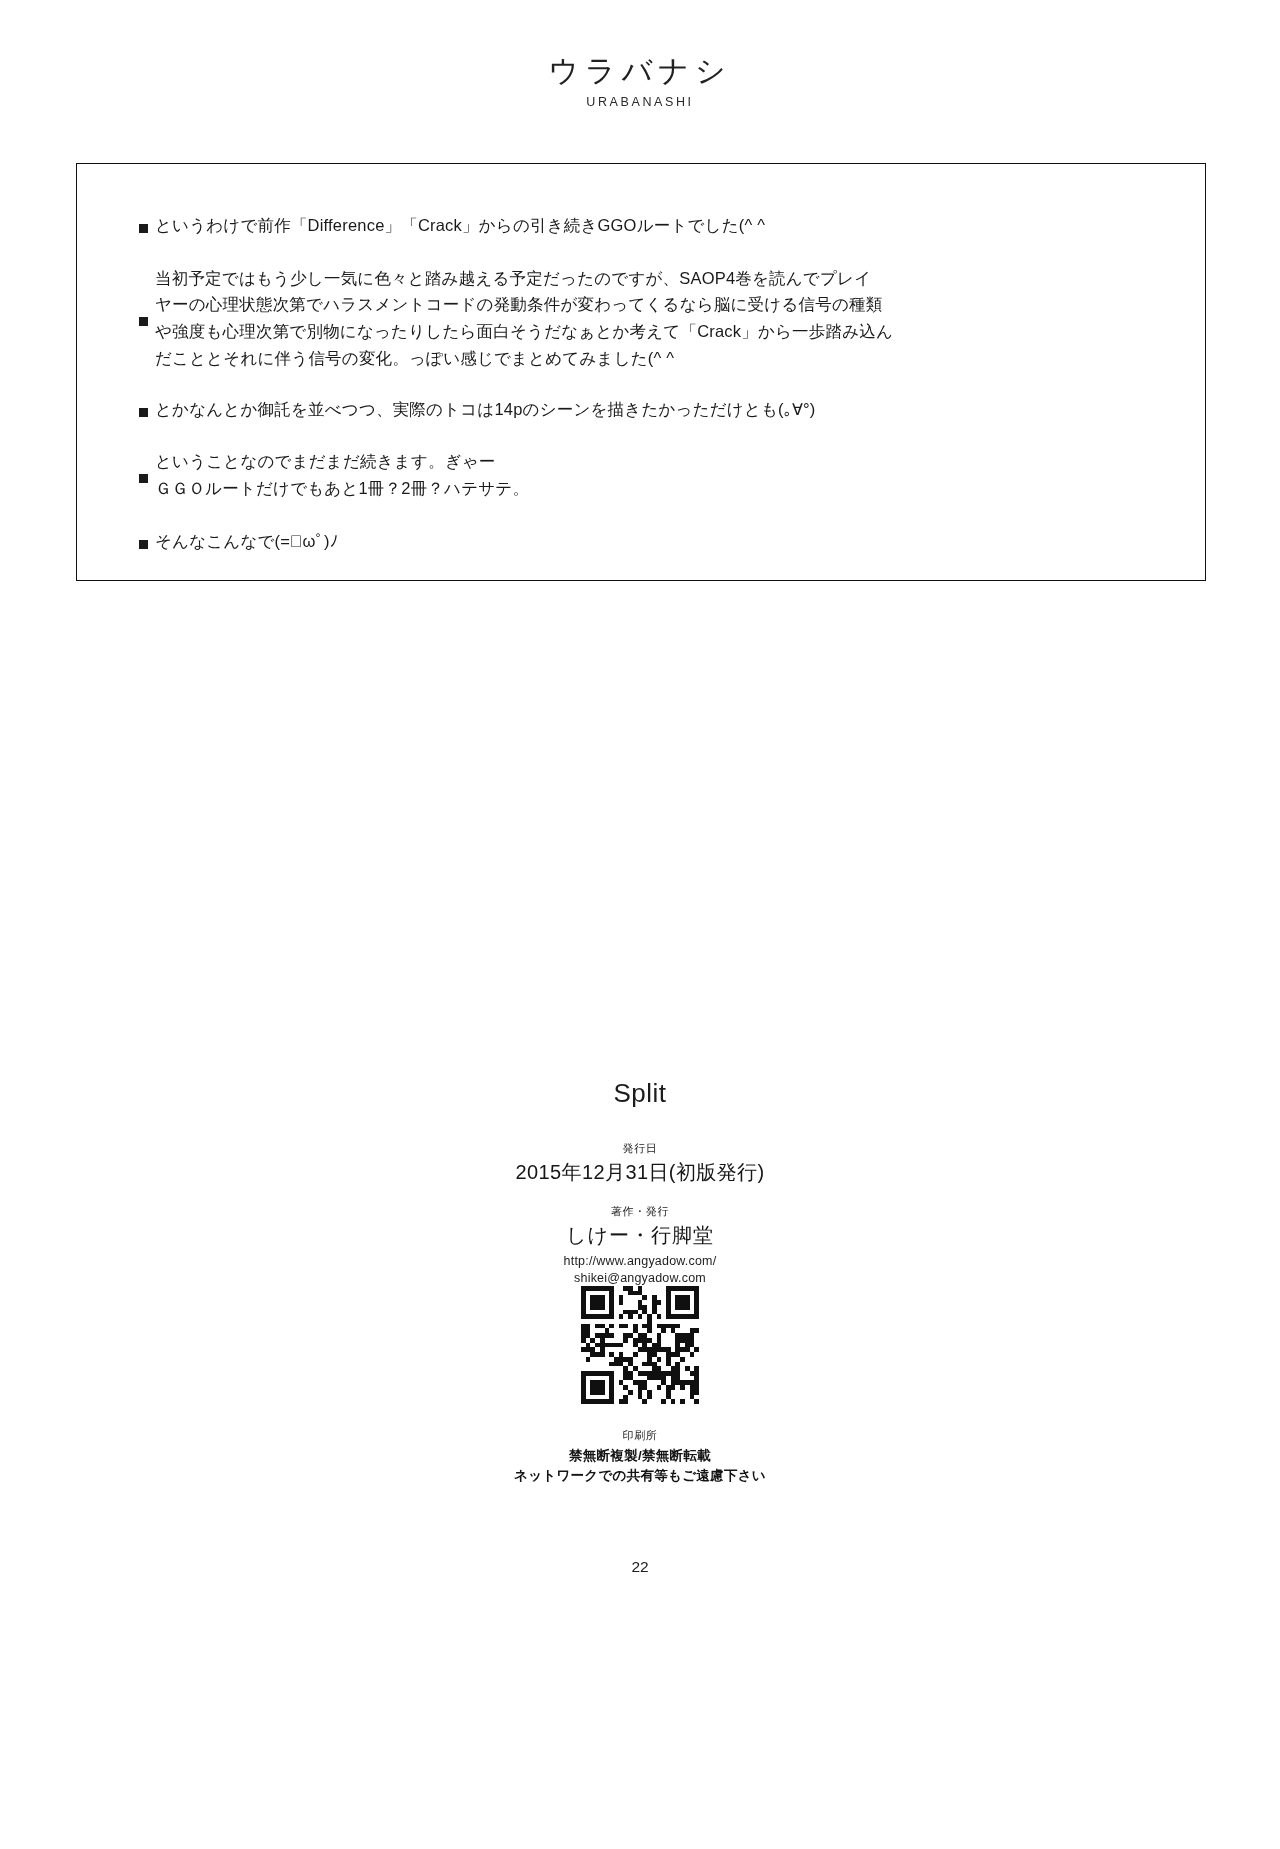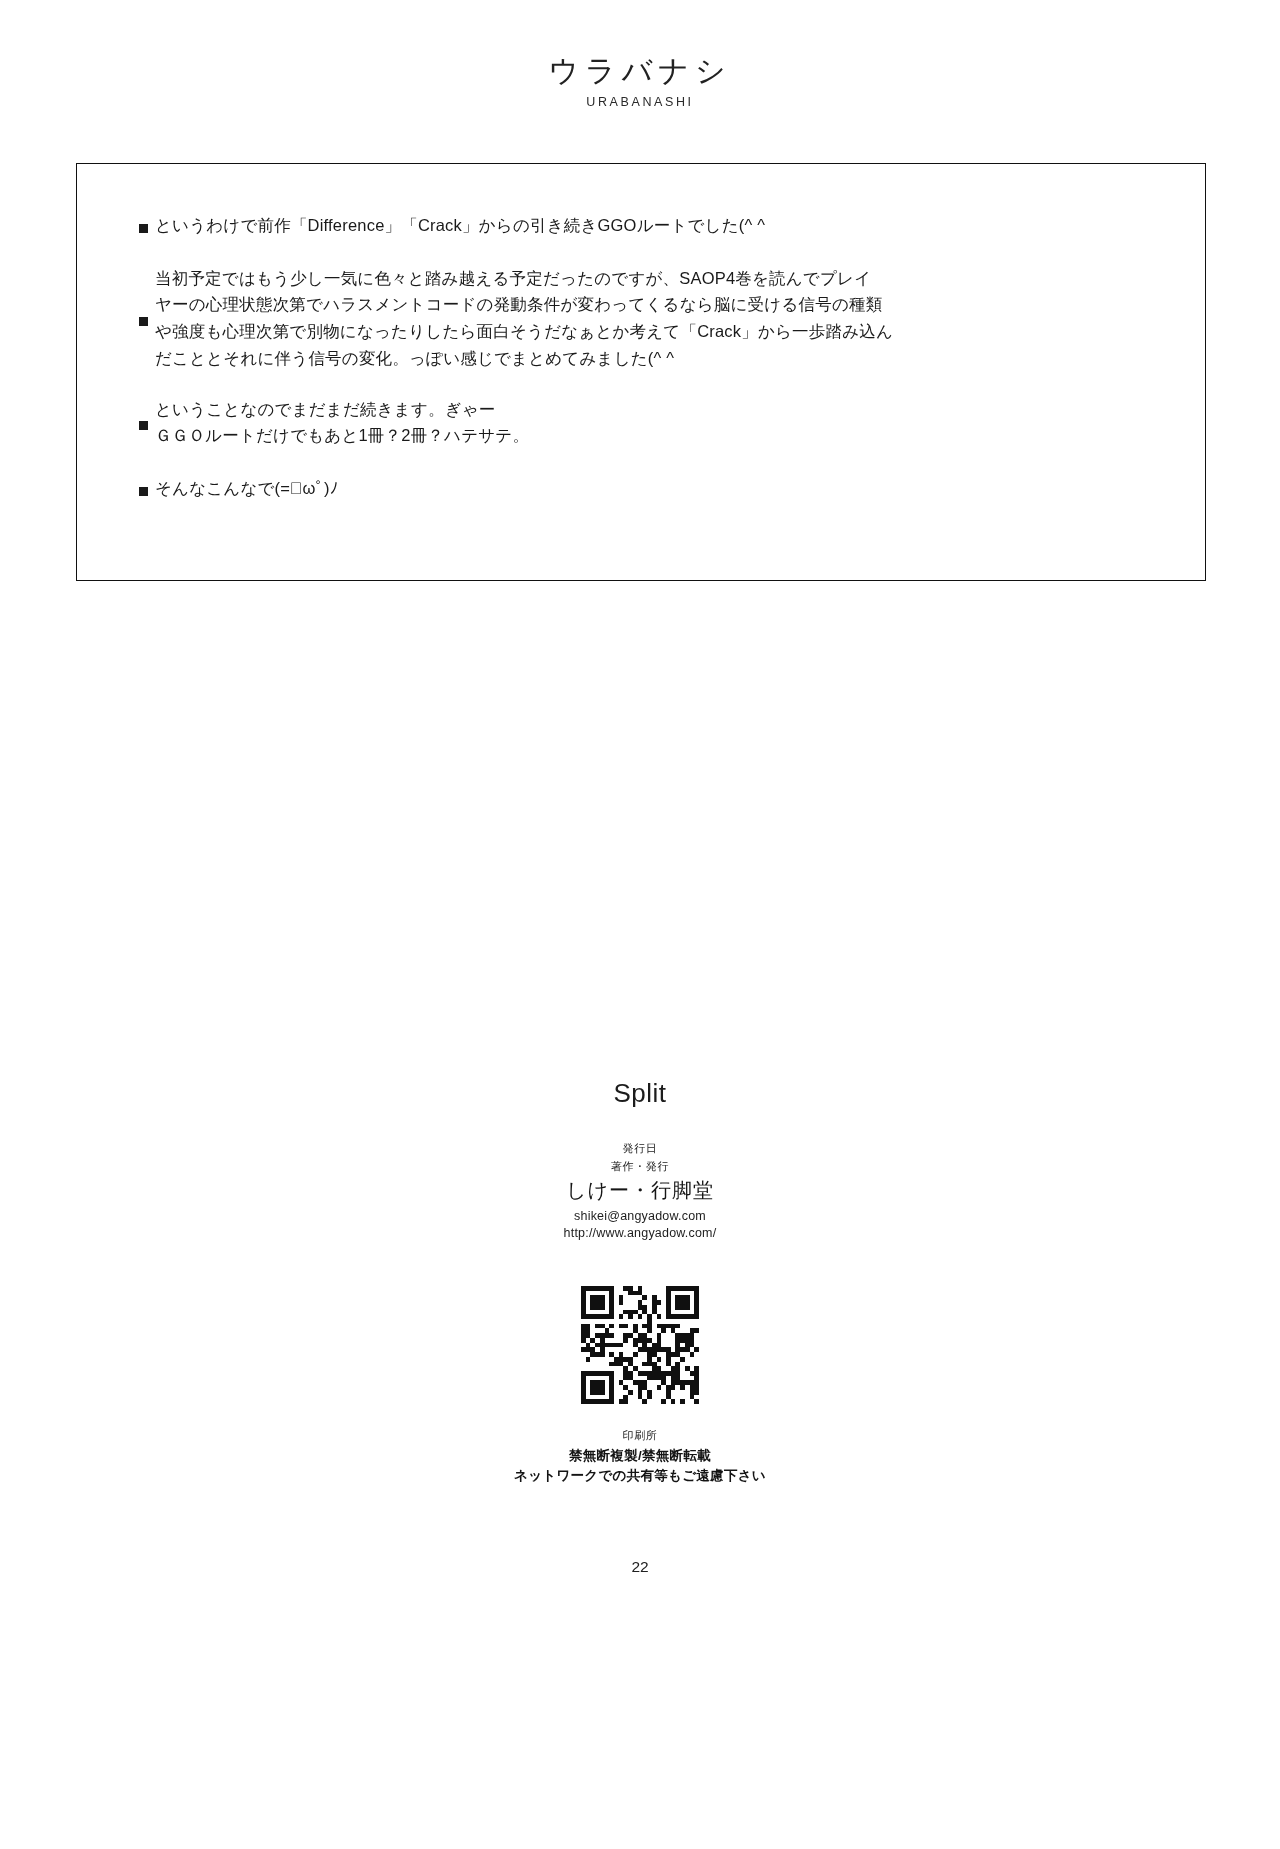--- a/index.html
+++ b/index.html
@@ -198,42 +198,47 @@
     </div>
 
     <div class="para p2">
       <span class="bullet"></span>
       <span class="para-text">当初予定ではもう少し一気に色々と踏み越える予定だったのですが、SAOP4巻を読んでプレイ
 ヤーの心理状態次第でハラスメントコードの発動条件が変わってくるなら脳に受ける信号の種類
 や強度も心理次第で別物になったりしたら面白そうだなぁとか考えて「Crack」から一歩踏み込ん
 だこととそれに伴う信号の変化。っぽい感じでまとめてみました(^ ^ゞ</span>
     </div>
 
+    <div class="para">
+      <span class="bullet"></span>
+      <span class="para-text">とかなんとか御託を並べつつ、実際のトコは14pのシーンを描きたかっただけとも(｡∀°)</span>
+    </div>
 
     <div class="para">
       <span class="bullet"></span>
       <span class="para-text">ということなのでまだまだ続きます。ぎゃー
 ＧＧＯルートだけでもあと1冊？2冊？ハテサテ。</span>
     </div>
 
     <div class="para">
       <span class="bullet"></span>
       <span class="para-text">そんなこんなで(=ﾟωﾟ)ﾉ</span>
     </div>
 
   </div>
 </div>
 
 <div class="colophon">
   <div class="colophon-title">Split</div>
   <div class="small-label">発行日</div>
+  <div class="date-line">2015年12月31日(初版発行)</div>
   <div class="small-label">著作・発行</div>
   <div class="pub-name">しけー・行脚堂</div>
+  <div class="contact">http://www.angyadow.com/</div>
   <div class="contact">shikei@angyadow.com</div>
-  <div class="contact">http://www.angyadow.com/</div>
 </div>
 
 <div class="qr-wrap">
   <div class="qr" id="qr">
       <i></i>
       <i></i>
       <i></i>
       <i></i>
       <i></i>
       <i></i>

